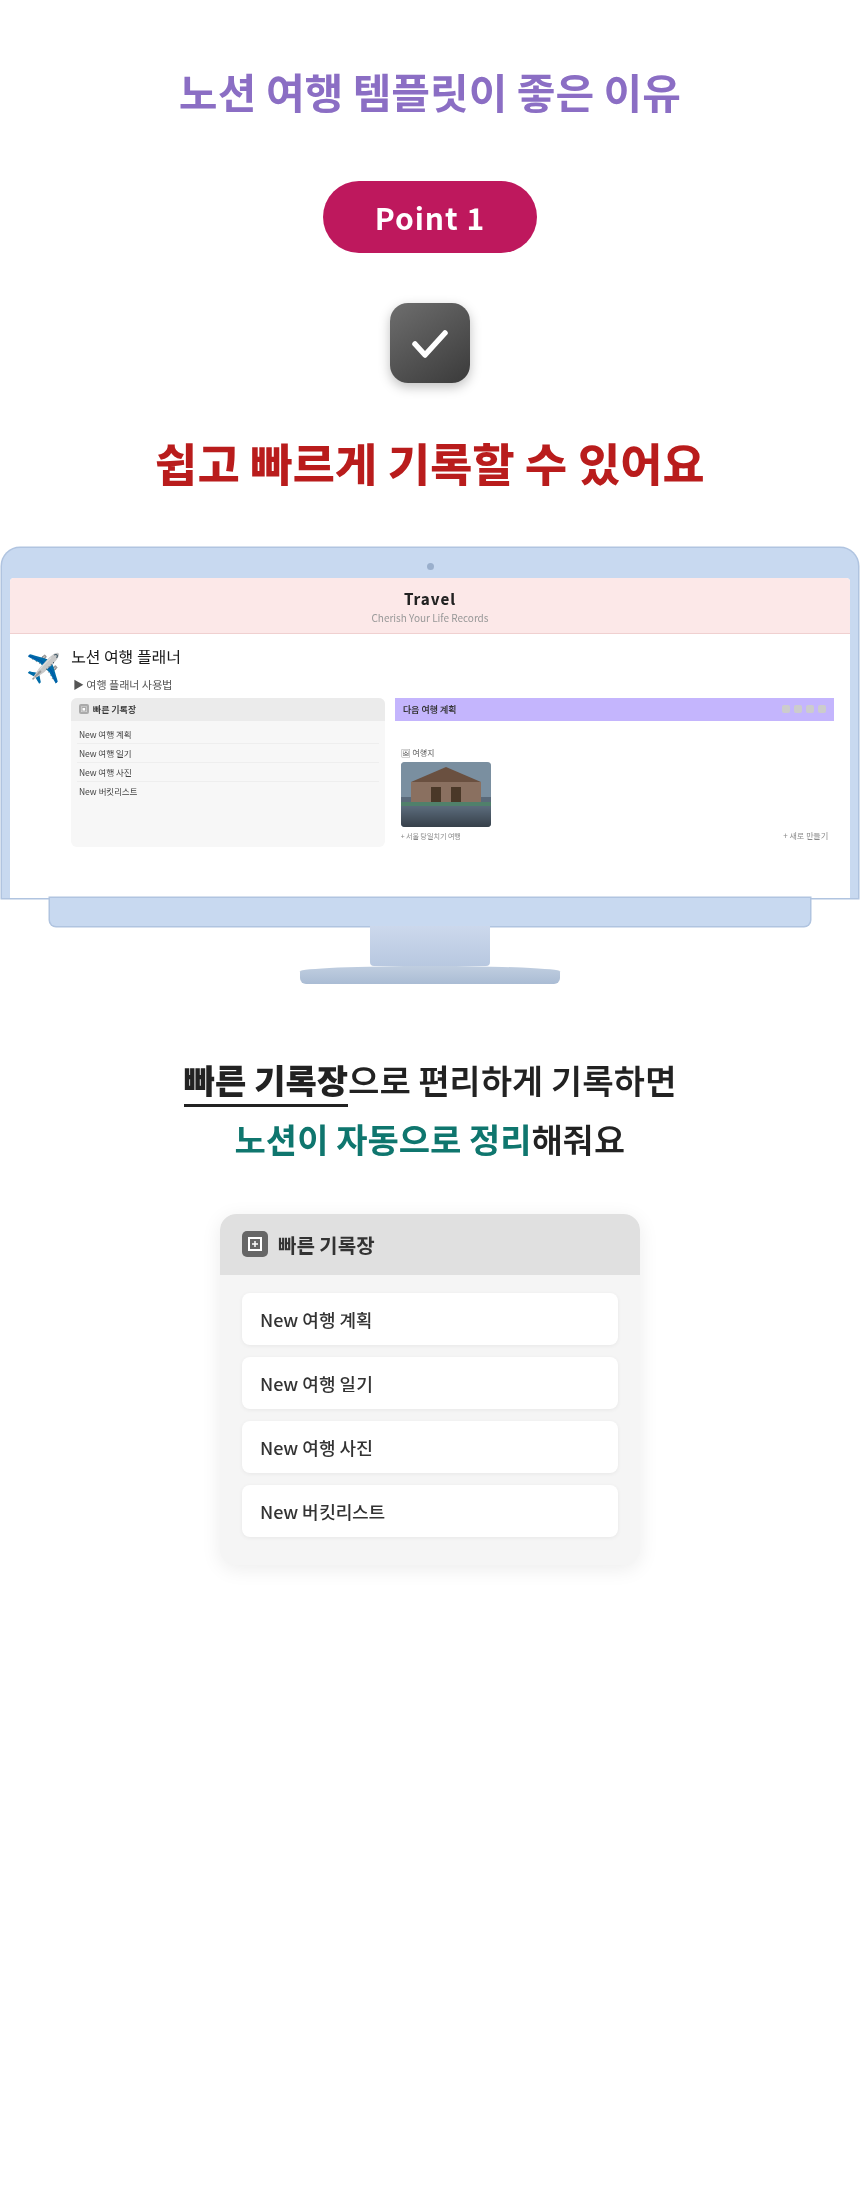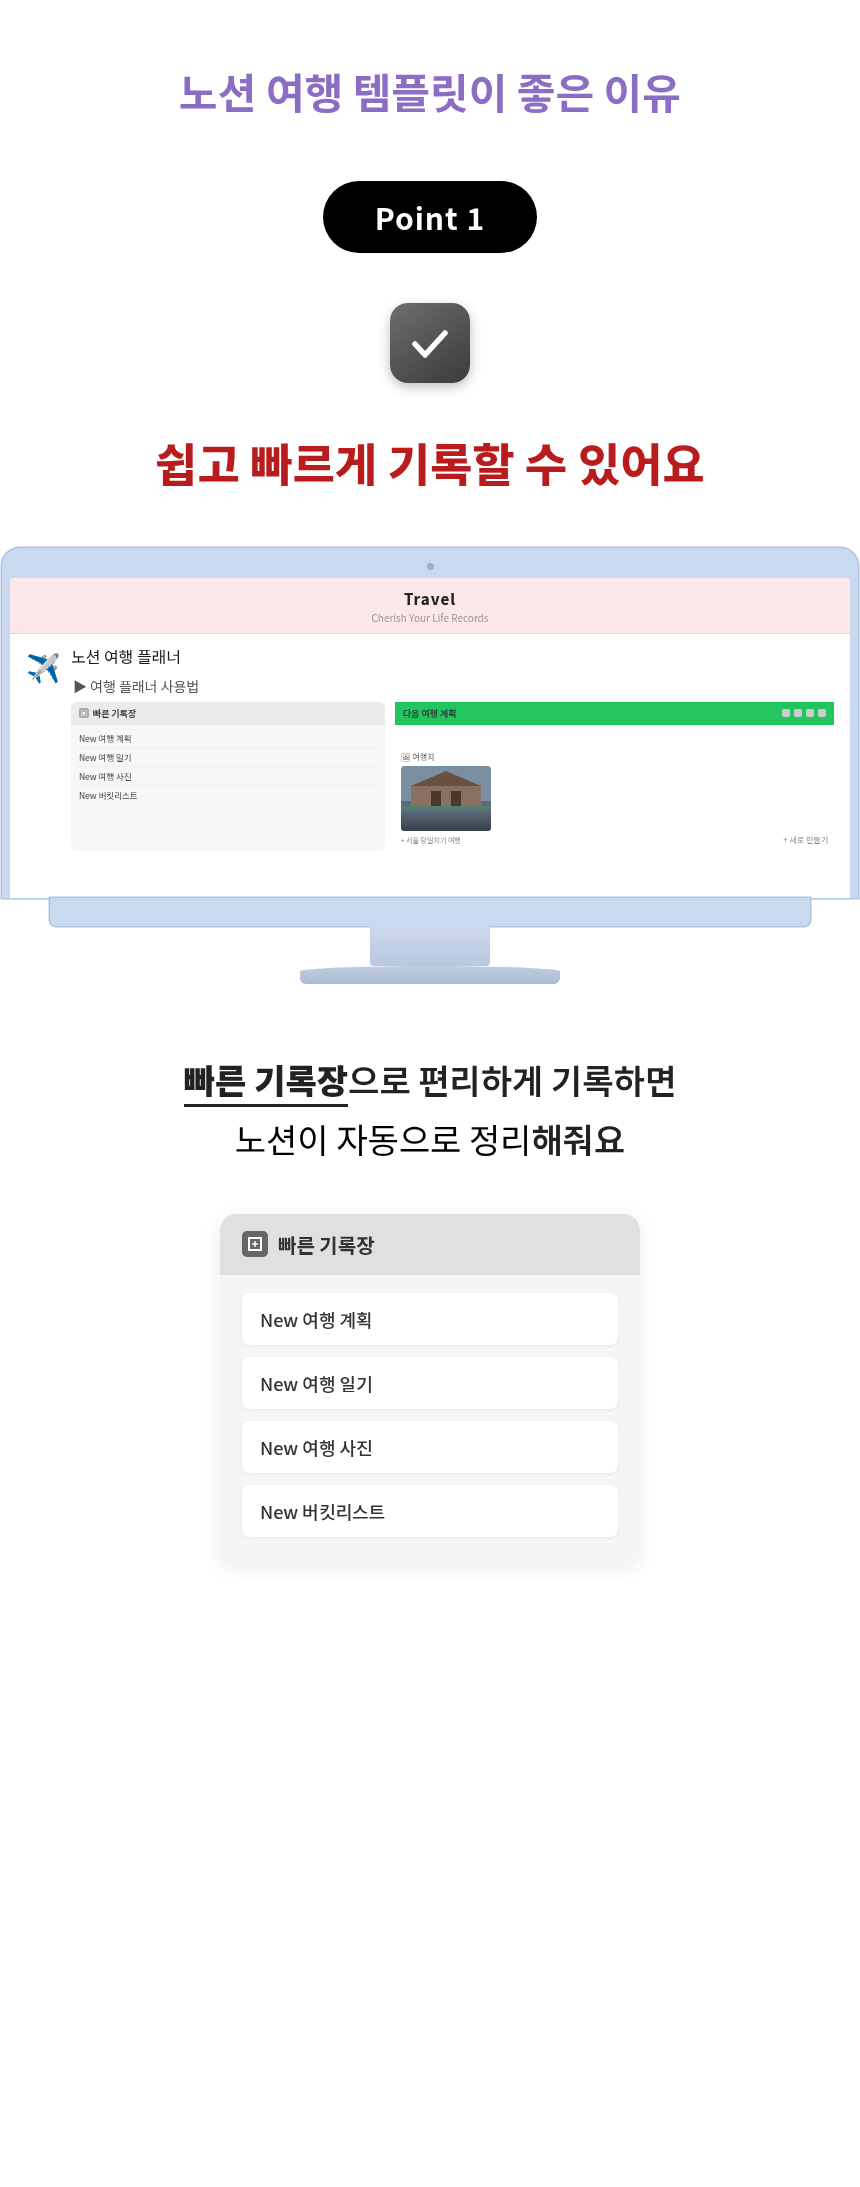--- a/index.html
+++ b/index.html
@@ -23,21 +23,21 @@
     
     .main-title {
       font-size: 42px;
       font-weight: 700;
       color: #8b6ec4;
       margin-bottom: 60px;
     }
 
     
     .point-badge {
-      background: #000000;
+      background: #be185d;
       color: #fff;
       font-size: 30px;
       font-weight: 700;
       padding: 14px 52px;
       border-radius: 40px;
       margin-bottom: 50px;
       letter-spacing: 1px;
     }
 
     
@@ -140,21 +140,21 @@
     }
 
     .notion-page-title {
       font-size: 16px;
       font-weight: 400;
       color: #1a1a1a;
       margin-bottom: 8px;
     }
 
     .notion-section-header {
-      font-size: 14px;
+      font-size: 11px;
       color: #555;
       margin-bottom: 6px;
       padding-left: 2px;
     }
 
     .notion-columns {
       display: flex;
       gap: 10px;
     }
 
@@ -199,21 +199,21 @@
       border-bottom: 1px solid #eee;
     }
     .notion-item:last-child { border-bottom: none; }
 
     
     .notion-right-col {
       flex: 1.4;
     }
 
     .notion-right-header {
-      background: #22c55e;
+      background: #c4b5fd;
       padding: 5px 8px;
       font-size: 9px;
       font-weight: 600;
       color: #333;
       display: flex;
       align-items: center;
       justify-content: space-between;
     }
 
     .notion-right-tools {
@@ -305,22 +305,22 @@
     }
 
     .desc-line2 {
       font-size: 34px;
       font-weight: 600;
       color: #222;
       margin-top: 8px;
       line-height: 1.5;
     }
     .desc-line2 .highlight-blue {
-      font-weight: 400;
-      color: #000000;
+      font-weight: 700;
+      color: #0f766e;
     }
 
     
     .quick-record-card {
       width: 420px;
       background: #f5f5f5;
       border-radius: 16px;
       padding: 0 0 28px 0;
       overflow: hidden;
       box-shadow: 0 4px 20px rgba(0,0,0,0.08);

